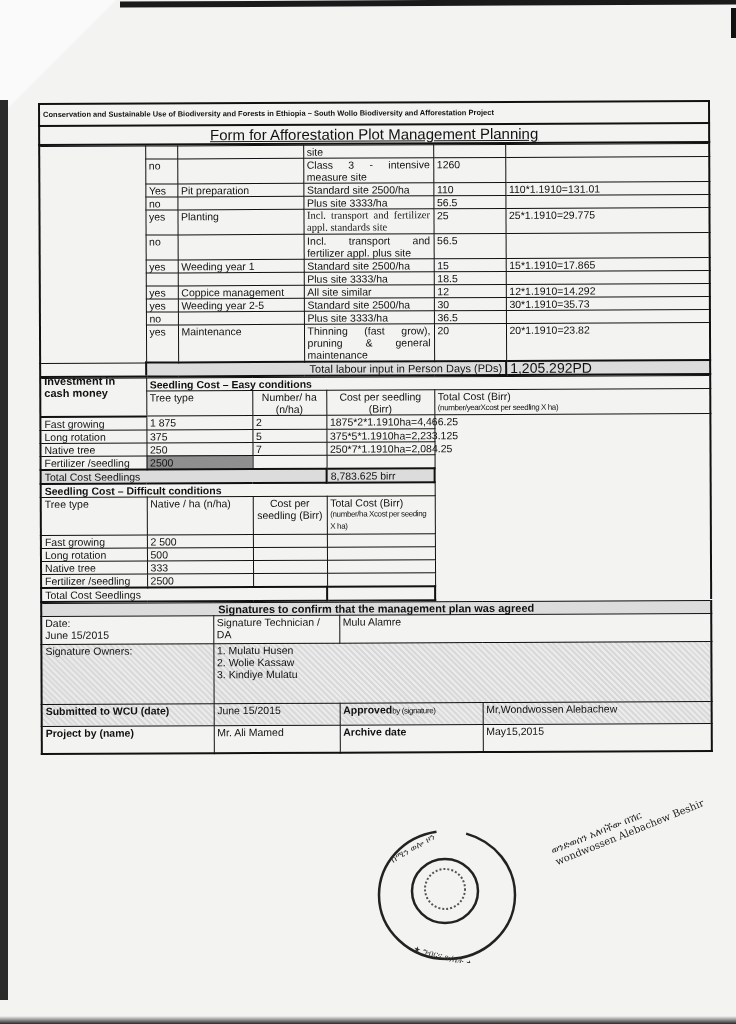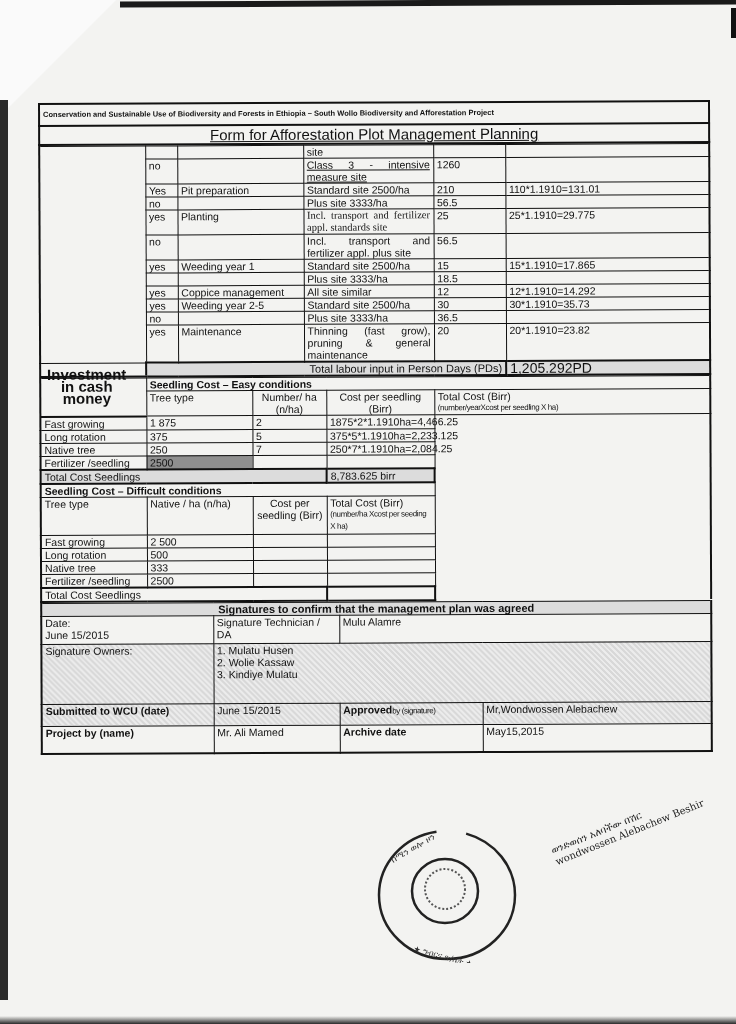--- a/index.html
+++ b/index.html
@@ -66,29 +66,29 @@
           <td rowspan="12"></td>
           <td></td>
           <td></td>
           <td style="text-align:justify;">site</td>
           <td></td>
           <td></td>
         </tr>
         <tr>
           <td>no</td>
           <td></td>
-          <td style="text-align:justify;text-decoration:underline;">Class 3 - intensive measure site</td>
+          <td style="text-align:justify;">Class 3 - intensive measure site</td>
           <td>1260</td>
           <td></td>
         </tr>
         <tr>
           <td>Yes</td>
           <td>Pit preparation</td>
           <td style="text-align:justify;">Standard site 2500/ha</td>
-          <td>210</td>
+          <td>110</td>
           <td>110*1.1910=131.01</td>
         </tr>
         <tr>
           <td>no</td>
           <td></td>
           <td style="text-align:justify;">Plus site 3333/ha</td>
           <td>56.5</td>
           <td></td>
         </tr>
         <tr>
@@ -161,21 +161,21 @@
     <colgroup>
       <col style="width:106px">
         <col style="width:106px">
         <col style="width:74px">
         <col style="width:108px">
         <col>
     </colgroup>
     <tbody>
         <tr>
       <td rowspan="20" style="vertical-align:middle;border-bottom:2px solid #111;">
-        <div class="bold" style="font-size:15px;width:85px;margin-top:-20px;text-align:center;">Investment in cash money</div>
+        <div class="bold" style="font-size:11px;width:85px;margin-top:-20px;">Investment in cash money</div>
       </td>
       <td colspan="4" class="bold">Seedling Cost – Easy conditions</td>
     </tr>
     <tr>
       <td>Tree type</td>
       <td class="center">Number/ ha (n/ha)</td>
       <td class="center">Cost per seedling (Birr)</td>
       <td>
         <div>Total Cost (Birr)</div>
         <div class="tiny">(number/yearXcost per seedling X ha)</div>

